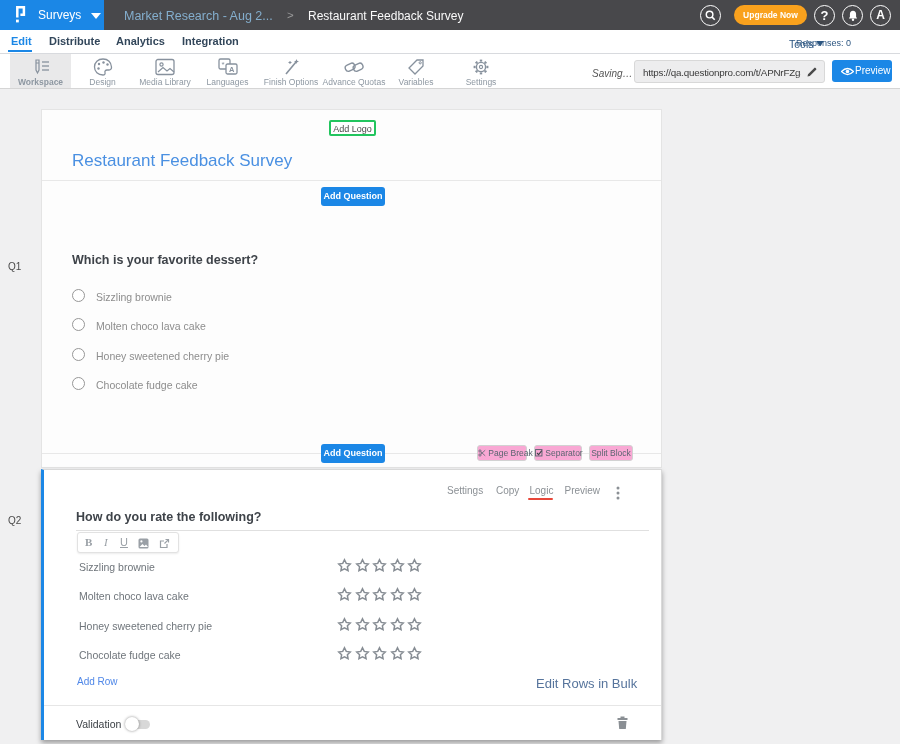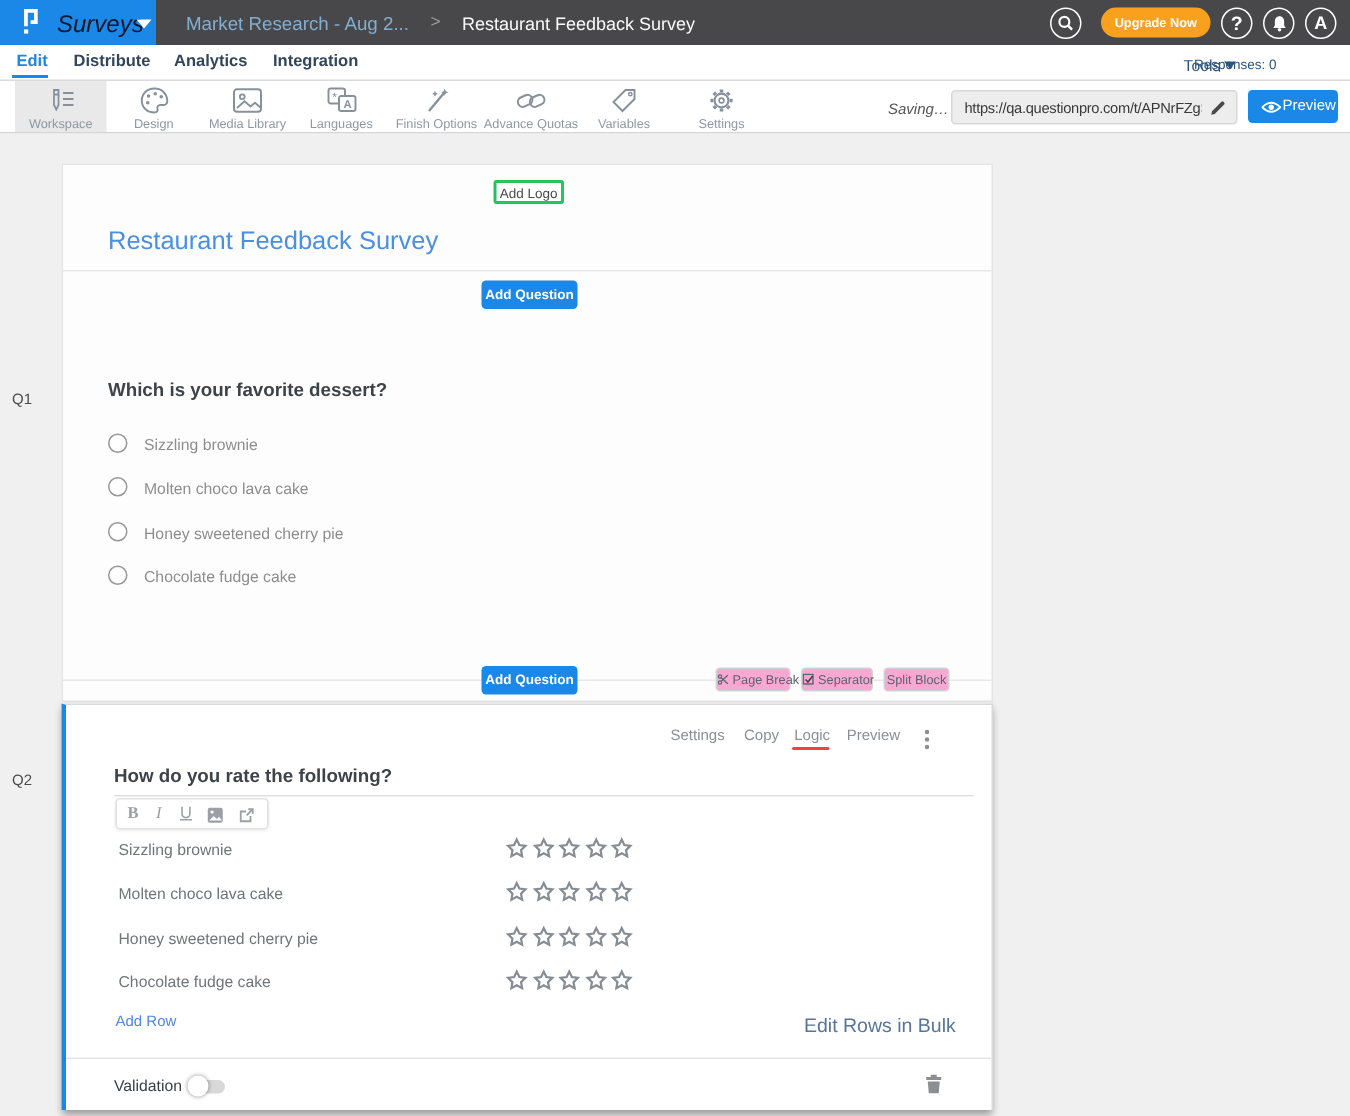--- a/index.html
+++ b/index.html
@@ -3,21 +3,21 @@
 <meta charset="utf-8">
 <style>
 * { margin:0; padding:0; box-sizing:border-box; }
 html,body { width:900px; height:744px; overflow:hidden; }
 body { font-family:"Liberation Sans",sans-serif; background:#f0f0f1; position:relative; }
 .abs { position:absolute; }
 
 
 #topbar { position:absolute; left:0; top:0; width:900px; height:30px; background:#48484b; }
 #logoblock { position:absolute; left:0; top:0; width:104px; height:30px; background:#1b87e6; }
-#surveys { position:absolute; left:38px; top:8px; color:#0f172a; font-size:16px;font-style:italic; }
+#surveys { position:absolute; left:38px; top:8px; color:#ffffff; font-size:12px; }
 #caret { position:absolute; left:91px; top:13px; width:0; height:0; border-left:5px solid transparent; border-right:5px solid transparent; border-top:6px solid #fff; }
 #crumb1 { position:absolute; left:124px; top:9px; color:#84aecd; font-size:12.5px; }
 #crumbsep { position:absolute; left:287px; top:9px; color:#9b9b9b; font-size:11.5px; }
 #crumb2 { position:absolute; left:308px; top:9px; color:#fafafa; font-size:12px; }
 .circ { position:absolute; top:4.5px; width:21px; height:21px; border:1.3px solid #fff; border-radius:50%; color:#fff; text-align:center; }
 #upgrade { position:absolute; left:734px; top:5px; width:73px; height:20px; background:#f9a11d; border-radius:10px; color:#fff; font-size:8.5px; font-weight:bold; text-align:center; line-height:20px; }
 
 
 #tabrow { position:absolute; left:0; top:30px; width:900px; height:24px; background:#fff; border-bottom:1px solid #d8dade; }
 .tab { position:absolute; top:5px; font-size:11px; color:#32465a; font-weight:bold; }
@@ -109,21 +109,21 @@
   <div id="editline"></div>
   <span class="tab" style="left:49px;">Distribute</span>
   <span class="tab" style="left:116px;">Analytics</span>
   <span class="tab" style="left:182px;">Integration</span>
   <span id="tools">Tools</span>
   <div id="toolscaret"></div>
   <span id="responses">Responses: 0</span>
 </div>
 
 <div id="toolbar">
-  <div class="titem" id="ti-workspace" style="left:10px; width:61px;">
+  <div class="titem" id="ti-workspace" style="left:10px; width:61px;font-weight:bold;">
     <div class="ticon"><svg width="24" height="20" viewBox="0 0 24 20">
       <path d="M7 3 v10 l1.5 3 1.5-3 V3 z M7 6 h3" fill="none" stroke="#87919d" stroke-width="1.2"></path>
       <line x1="13" y1="5" x2="20" y2="5" stroke="#87919d" stroke-width="1.3"></line>
       <line x1="13" y1="9" x2="20" y2="9" stroke="#87919d" stroke-width="1.3"></line>
       <line x1="13" y1="13" x2="20" y2="13" stroke="#87919d" stroke-width="1.3"></line>
     </svg></div>
     <span class="tlabel">Workspace</span>
   </div>
   <div class="titem" style="left:76px; width:53px;">
     <div class="ticon"><svg width="22" height="20" viewBox="0 0 22 20">

